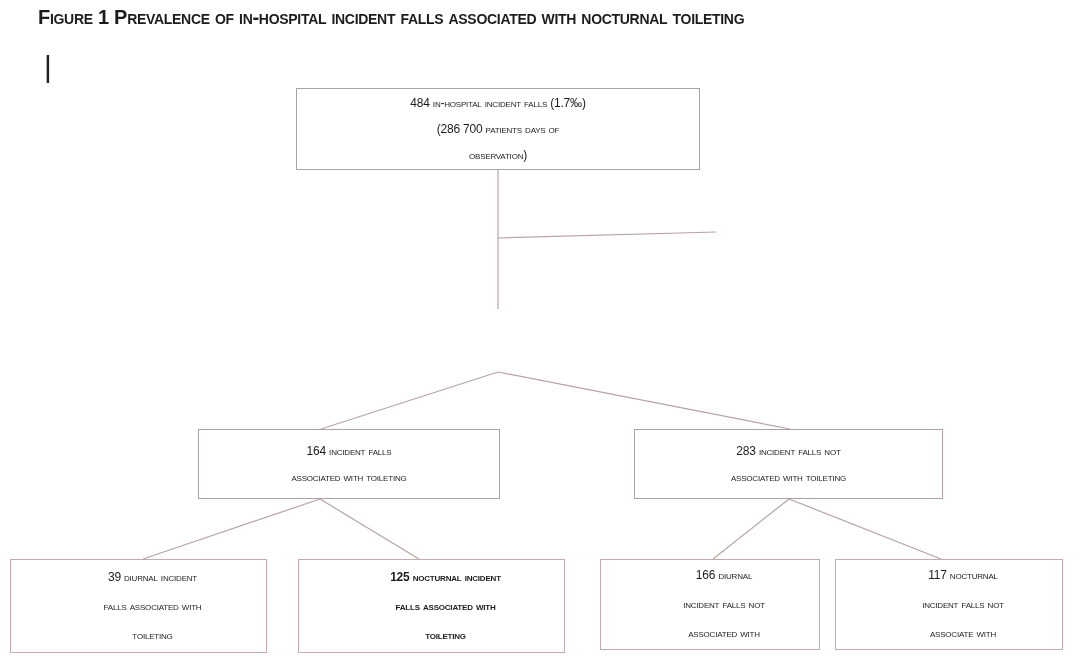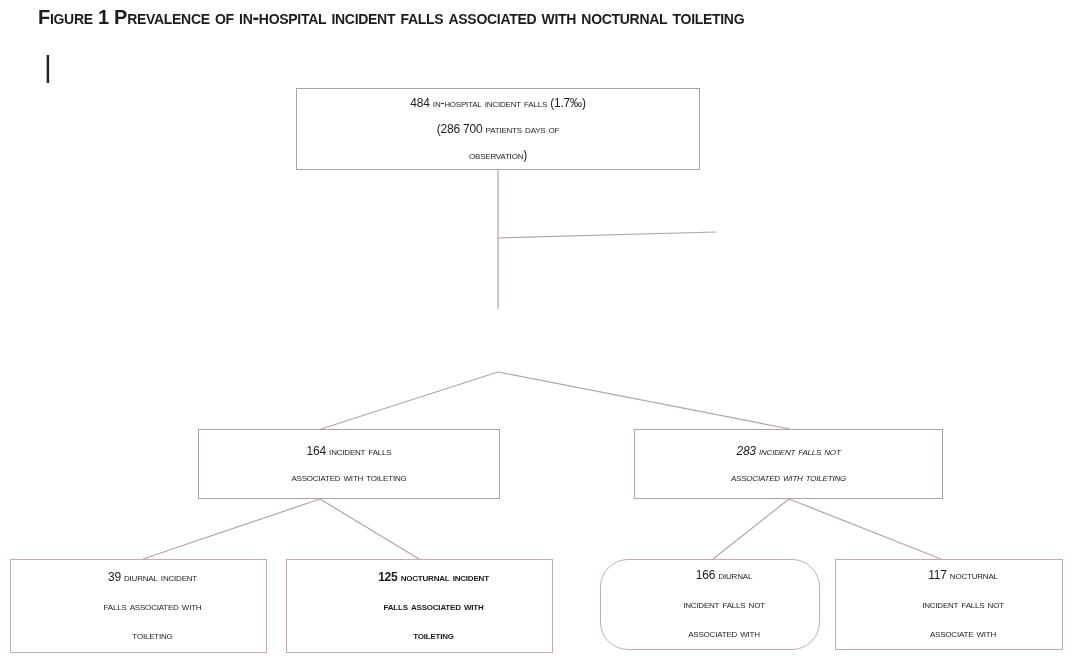--- a/index.html
+++ b/index.html
@@ -54,24 +54,24 @@
   .node.lvl2{border-color:var(--box-border-mid);}
   .node.lvl3{border-color:var(--box-border-pink);padding-left:28px;}
   .node.lvl3 .txt{line-height:29px;}
   .node.bold .txt{font-weight:700;}
   
   #n-total    {left:296px;top:88px; width:404px;height:82px;}
   #n-excluded {left:716px;top:173px;width:346px;height:128px;}
   #n-excluded .txt{line-height:25px;}
   #n-included {left:326px;top:309px;width:344px;height:63px;}
   #n-toilet   {left:170px;top:429px;width:302px;height:70px;margin-left:28px;}
-  #n-nottoilet{left:634px;top:429px;width:309px;height:70px;font-style:italic;}
+  #n-nottoilet{left:634px;top:429px;width:309px;height:70px;}
   #n-diurnal  {left:10px; top:559px;width:257px;height:94px;}
-  #n-nocturnal{left:286px;top:559px;width:267px;height:94px;}
-  #n-diurnaln {left:600px;top:559px;width:220px;height:91px;border-radius:28px;}
+  #n-nocturnal{left:298px;top:559px;width:267px;height:94px;}
+  #n-diurnaln {left:600px;top:559px;width:220px;height:91px;}
   #n-nocturnaln{left:835px;top:559px;width:228px;height:91px;}
 </style>
 </head>
 <body>
 
 <div class="canvas">
 
   <div class="fig-title">Figure 1 Prevalence of in-hospital incident falls associated with nocturnal toileting</div>
 
   <div class="cursor-mark">|</div>

